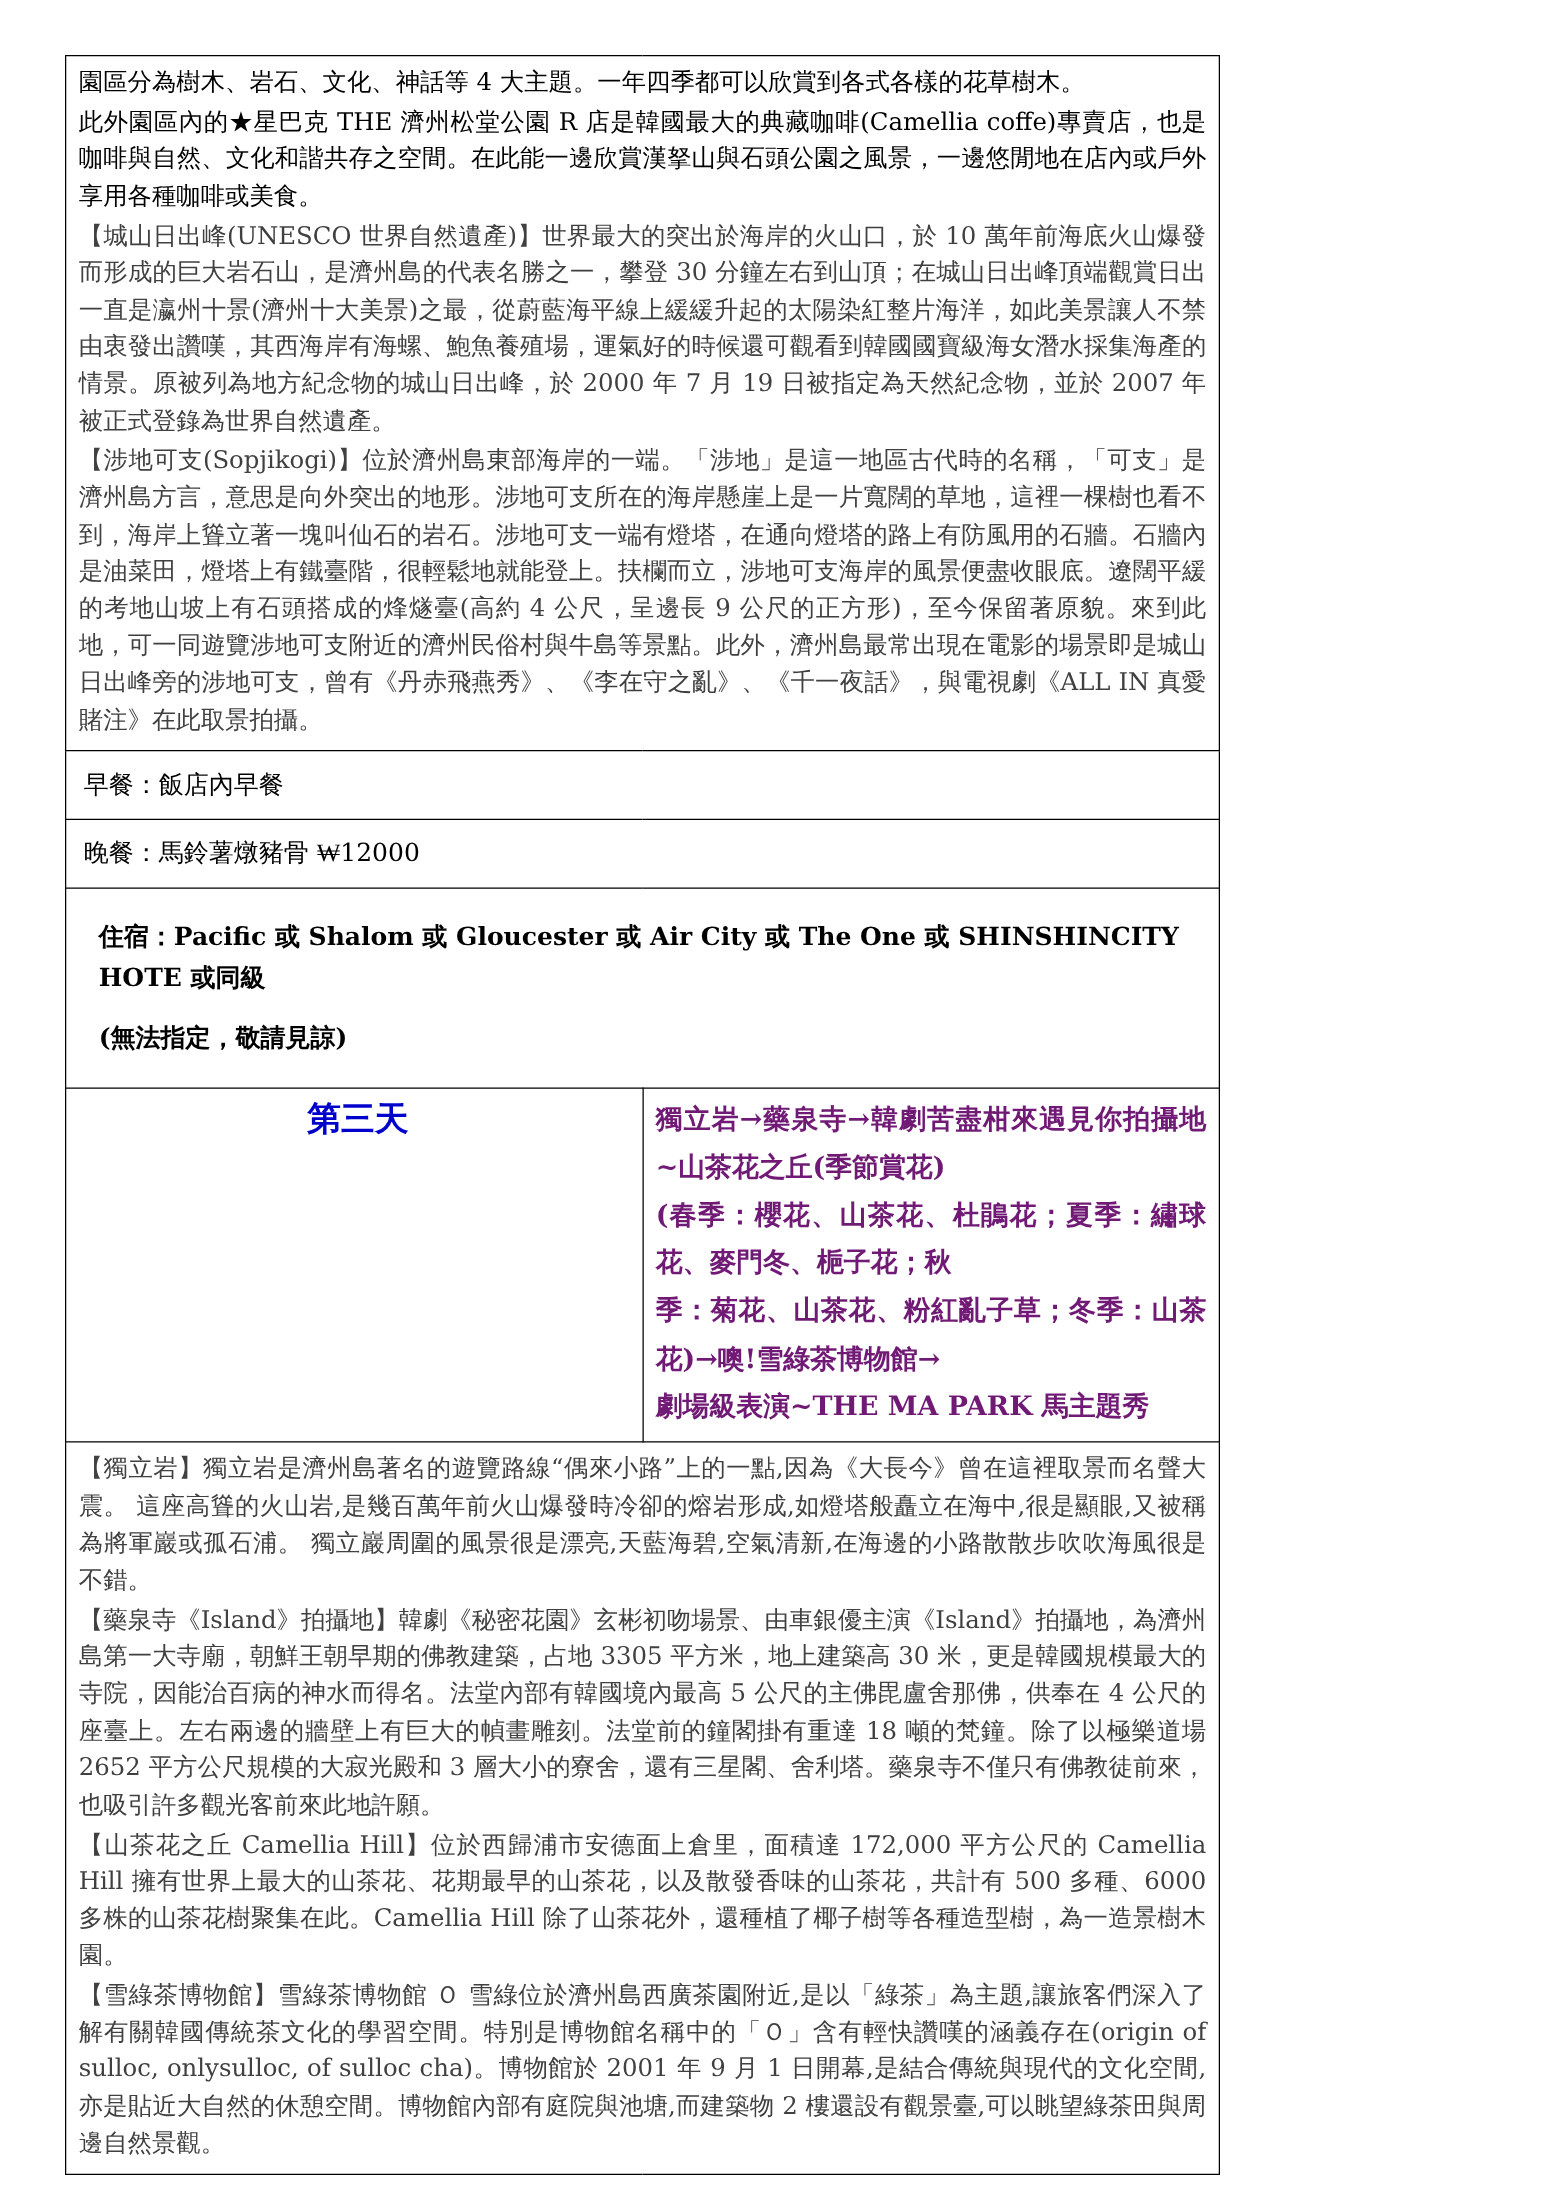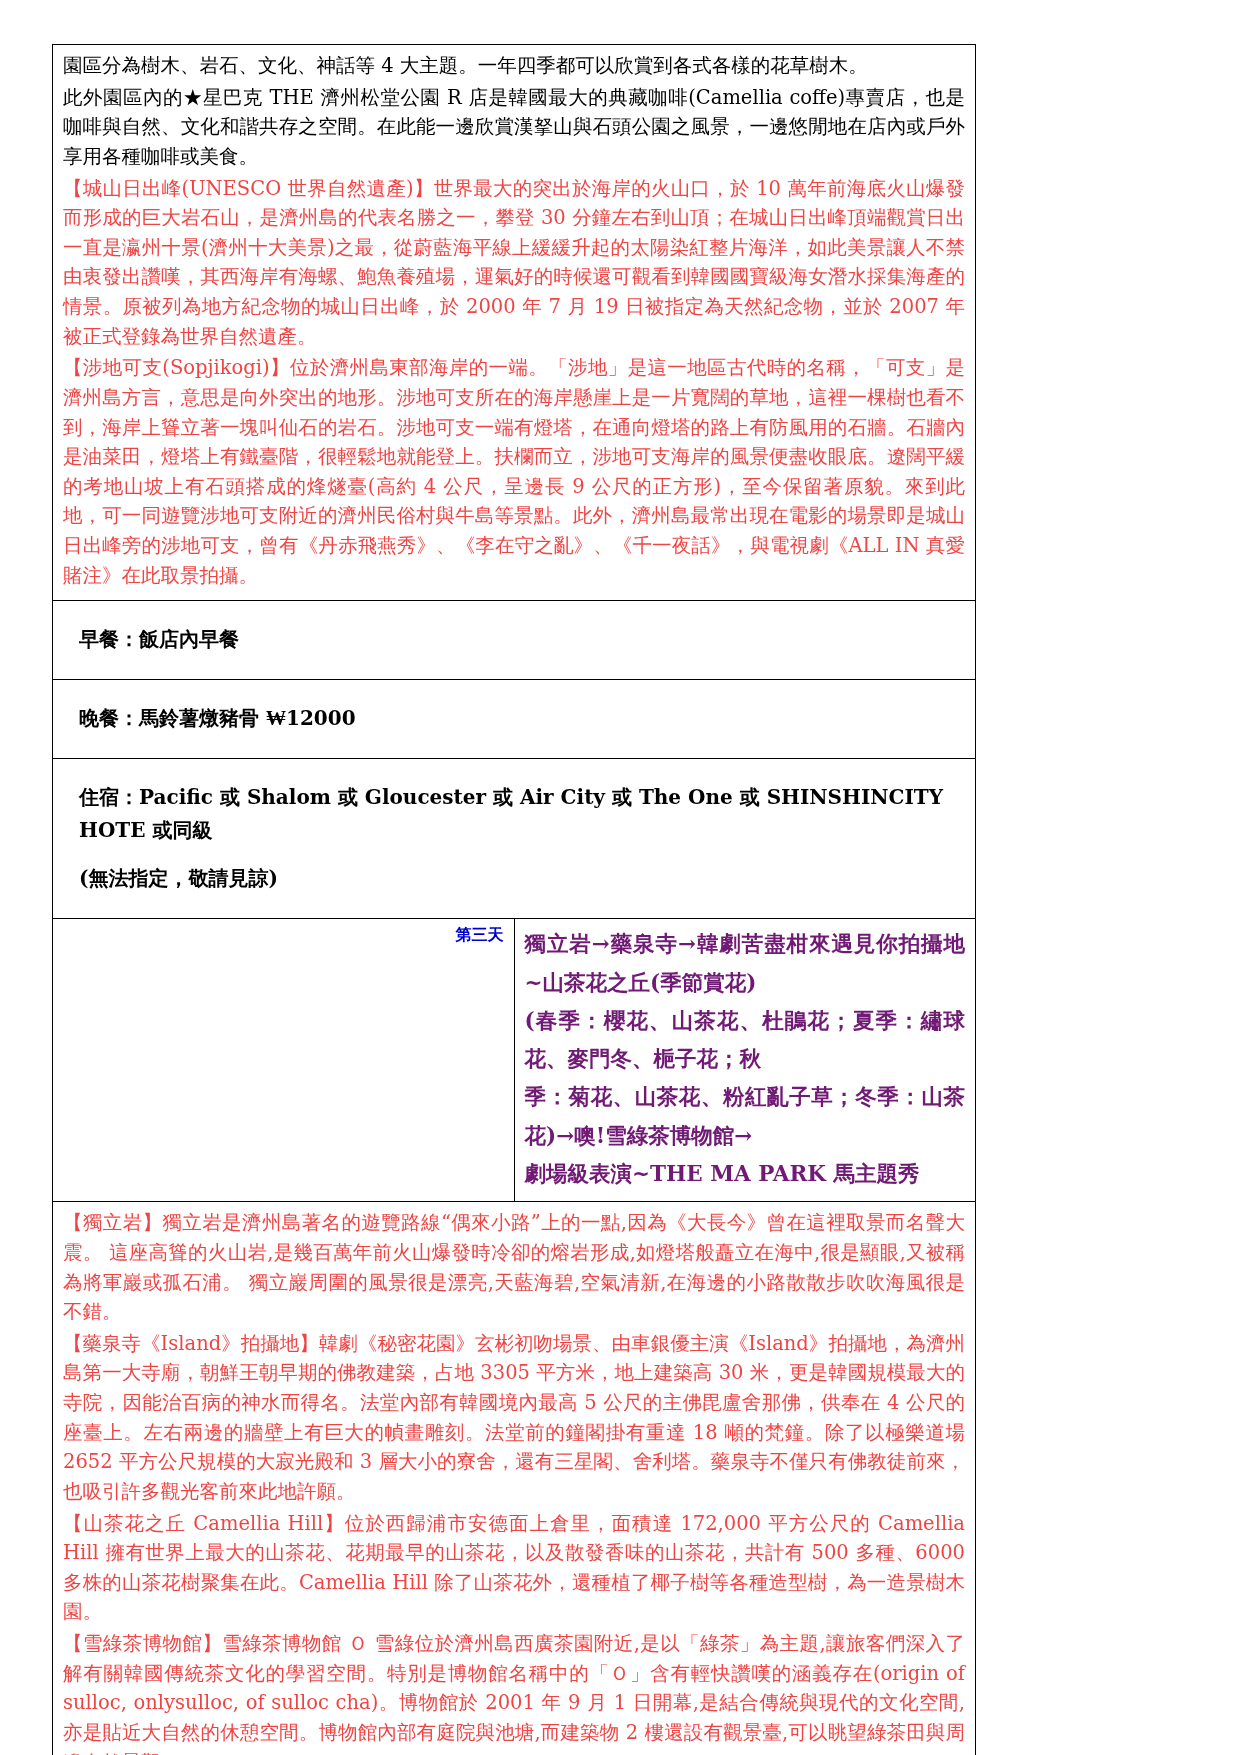--- a/index.html
+++ b/index.html
@@ -30,53 +30,53 @@
   .para {
     font-family: "DejaVu Serif", "Liberation Serif", serif;
     font-size: 19.5px;
     line-height: 1.52;
     color: #000000;
     text-align: justify;
     text-justify: inter-ideograph;
     margin: 0 0 2px 0;
   }
   .para.blue {
-    color: #ef4444;
+    color: #404040;
   }
   .para.black {
     color: #000000;
   }
   .meal {
     font-family: "DejaVu Serif", "Liberation Serif", serif;
     font-size: 20px;
-    font-weight: bold;
+    font-weight: normal;
     line-height: 1.6;
     color: #000000;
-    margin: 16px;
+    margin: 4px;
   }
   .stay {
     font-family: "DejaVu Serif", "Liberation Serif", serif;
     font-size: 20px;
     font-weight: bold;
     line-height: 1.62;
     color: #000000;
     margin: 16px;
   }
   td.meal-cell {
     padding: 7px 10px 7px 12px;
   }
   td.stay-cell {
     padding: 9px 10px 10px 12px;
   }
   .day-label {
     font-family: "DejaVu Serif", "Liberation Serif", serif;
-    font-size: 16px;
+    font-size: 27px;
     font-weight: bold;
     color: #0000cc;
-    text-align: right;
+    text-align: center;
     padding-left: 6px;
   }
   td.day-label-cell {
     vertical-align: middle;
     width: 160px;
     padding: 6px 8px;
   }
   .day-title {
     font-family: "DejaVu Serif", "Liberation Serif", serif;
     font-size: 21.5px;

